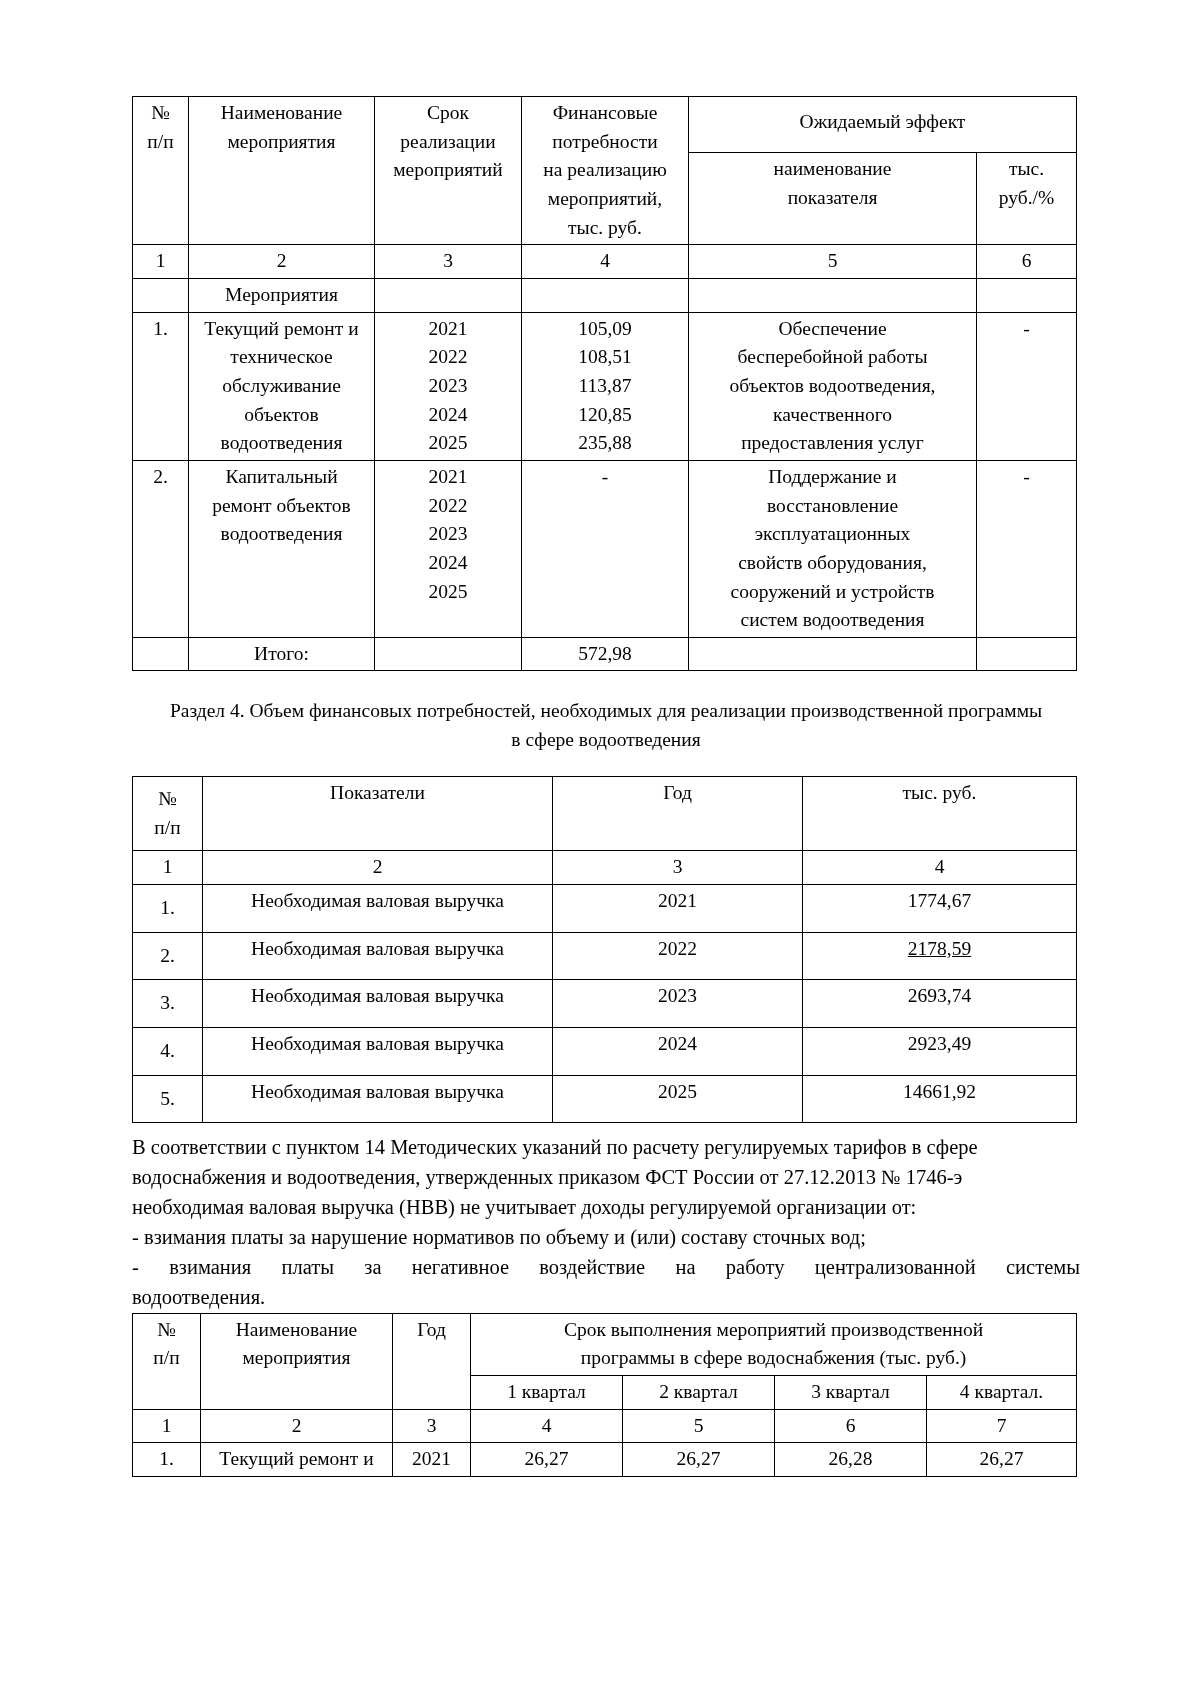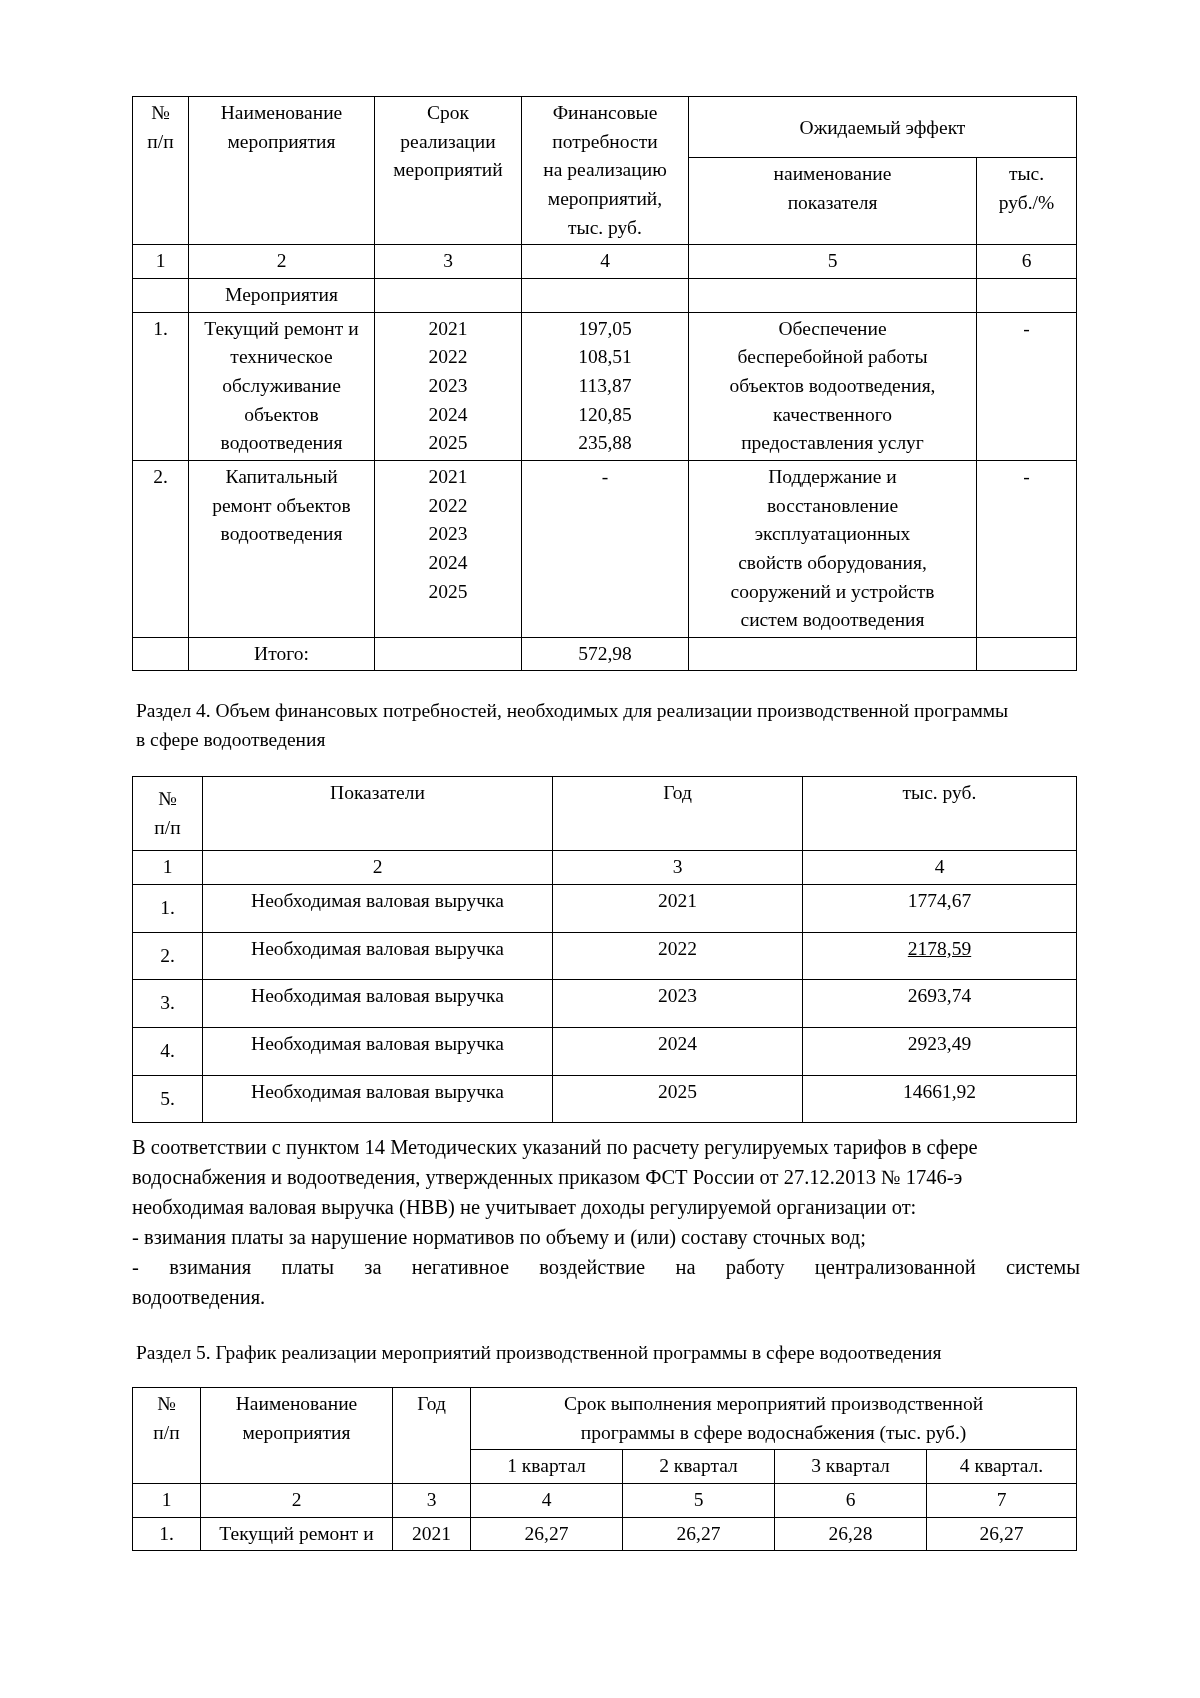--- a/index.html
+++ b/index.html
@@ -56,21 +56,21 @@
   .stack {
     display: block;
   }
   .stack span {
     display: block;
   }
 
   p.section-title {
     font-size: 19.5px;
     line-height: 1.45;
-    text-align: left;
+    text-align: center;
     margin: 26px 0 22px 0;
     padding: 0 4px;
   }
   p.section-title.tight {
     margin-bottom: 20px;
   }
 
   .body-text {
     font-size: 20.5px;
     line-height: 1.46;
@@ -122,21 +122,21 @@
         </td>
         <td rowspan="2" class="mid">
           <span class="stack">
             <span>Финансовые</span>
             <span>потребности</span>
             <span>на реализацию</span>
             <span>мероприятий,</span>
             <span>тыс. руб.</span>
           </span>
         </td>
-        <td colspan="2" style="vertical-align:middle;padding-top:8px;padding-bottom:6px;">Ожидаемый эффект</td>
+        <td colspan="2" style="vertical-align:middle;padding-top:2px;padding-bottom:6px;">Ожидаемый эффект</td>
       </tr>
       <tr class="hdr">
         <td class="mid">
           <span class="stack">
             <span>наименование</span>
             <span>показателя</span>
           </span>
         </td>
         <td class="mid">
           <span class="stack">
@@ -179,21 +179,21 @@
           <span class="stack">
             <span>2021</span>
             <span>2022</span>
             <span>2023</span>
             <span>2024</span>
             <span>2025</span>
           </span>
         </td>
         <td>
           <span class="stack">
-            <span>197,05</span>
+            <span>105,09</span>
             <span>108,51</span>
             <span>113,87</span>
             <span>120,85</span>
             <span>235,88</span>
           </span>
         </td>
         <td class="left">
           <span class="stack">
             <span>Обеспечение</span>
             <span>бесперебойной работы</span>
@@ -319,21 +319,20 @@
 
   <div class="body-text">
     <span class="body-line">В соответствии с пунктом 14 Методических указаний по расчету регулируемых тарифов в сфере</span>
     <span class="body-line">водоснабжения и водоотведения, утвержденных приказом ФСТ России от 27.12.2013 № 1746-э</span>
     <span class="body-line">необходимая валовая выручка (НВВ) не учитывает доходы регулируемой организации от:</span>
     <span class="body-line">- взимания платы за нарушение нормативов по объему и (или) составу сточных вод;</span>
     <span class="body-line spread">-   взимания   платы   за   негативное   воздействие   на   работу   централизованной   системы</span>
     <span class="body-line">водоотведения.</span>
   </div>
 
-  <p class="section-title tight">Раздел 5. График реализации мероприятий производственной программы в сфере водоотведения</p>
 
   <table class="doc">
     <colgroup>
       <col style="width:68px">
       <col style="width:192px">
       <col style="width:78px">
       <col style="width:152px">
       <col style="width:152px">
       <col style="width:152px">
       <col style="width:150px">

